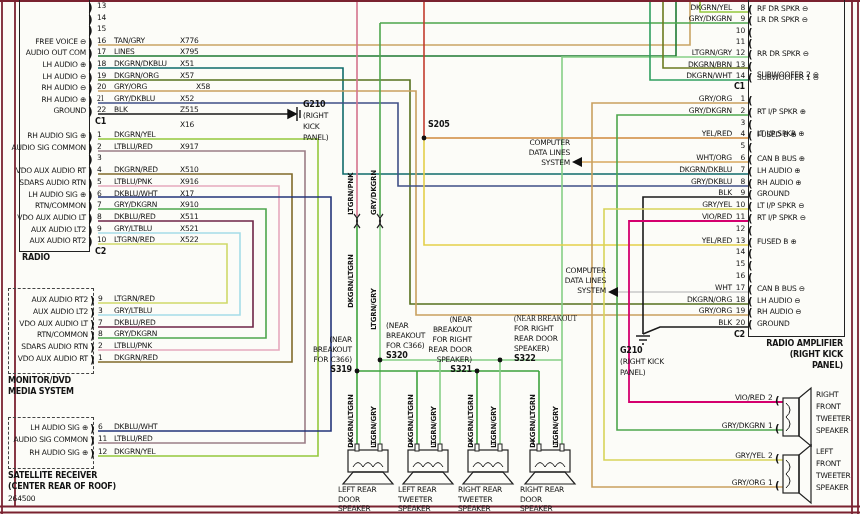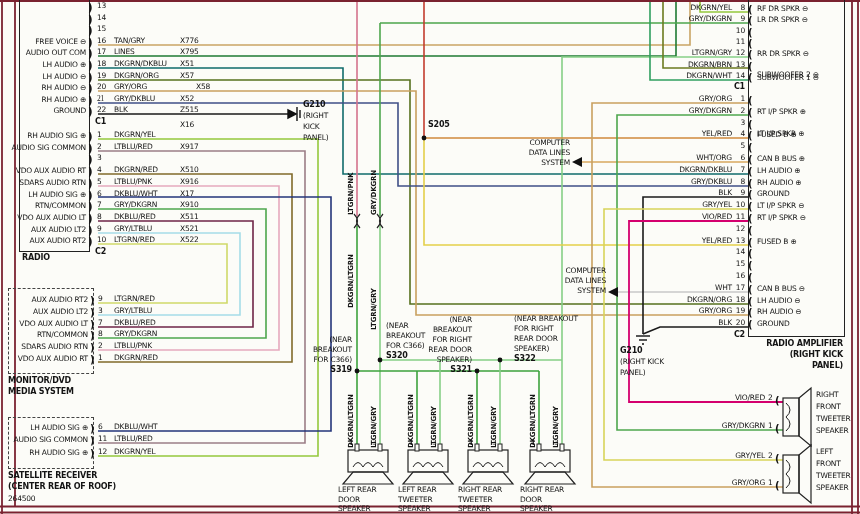--- a/index.html
+++ b/index.html
@@ -399,21 +399,21 @@
     <span class="t " style="left: 386px; top: 322px;">(NEAR</span>
     <span class="t " style="left: 386px; top: 332px;">BREAKOUT</span>
     <span class="t " style="left: 386px; top: 342px;">FOR C366)</span>
     <span class="t nm" style="left: 386px; top: 352px;">S320</span>
     <span class="t " style="right: 388px; top: 316px;">(NEAR</span>
     <span class="t " style="right: 388px; top: 326px;">BREAKOUT</span>
     <span class="t " style="right: 388px; top: 336px;">FOR RIGHT</span>
     <span class="t " style="right: 388px; top: 346px;">REAR DOOR</span>
     <span class="t " style="right: 388px; top: 356px;">SPEAKER)</span>
     <span class="t nm" style="right: 388px; top: 366px;">S321</span>
-    <span class="t " style="left: 514px; top: 315px;">(NEAR BREAKOUT</span>
+    <span class="t " style="left: 514px; top: 315px; font-family: Liberation Serif, serif;">(NEAR BREAKOUT</span>
     <span class="t " style="left: 514px; top: 325px;">FOR RIGHT</span>
     <span class="t " style="left: 514px; top: 335px;">REAR DOOR</span>
     <span class="t " style="left: 514px; top: 345px;">SPEAKER)</span>
     <span class="t nm" style="left: 514px; top: 355px;">S322</span>
     <span class="t " style="left: 349px; top: 439px;">1</span>
     <span class="t " style="left: 372px; top: 439px;">3</span>
     <span class="t rot" style="left: 347px; top: 448px;">DKGRN/LTGRN</span>
     <span class="t rot" style="left: 370px; top: 448px;">LTGRN/GRY</span>
     <span class="t ctr" style="left: 338px; top: 486px; width: 60px;">LEFT REAR</span>
     <span class="t ctr" style="left: 338px; top: 495.5px; width: 60px;">DOOR</span>

